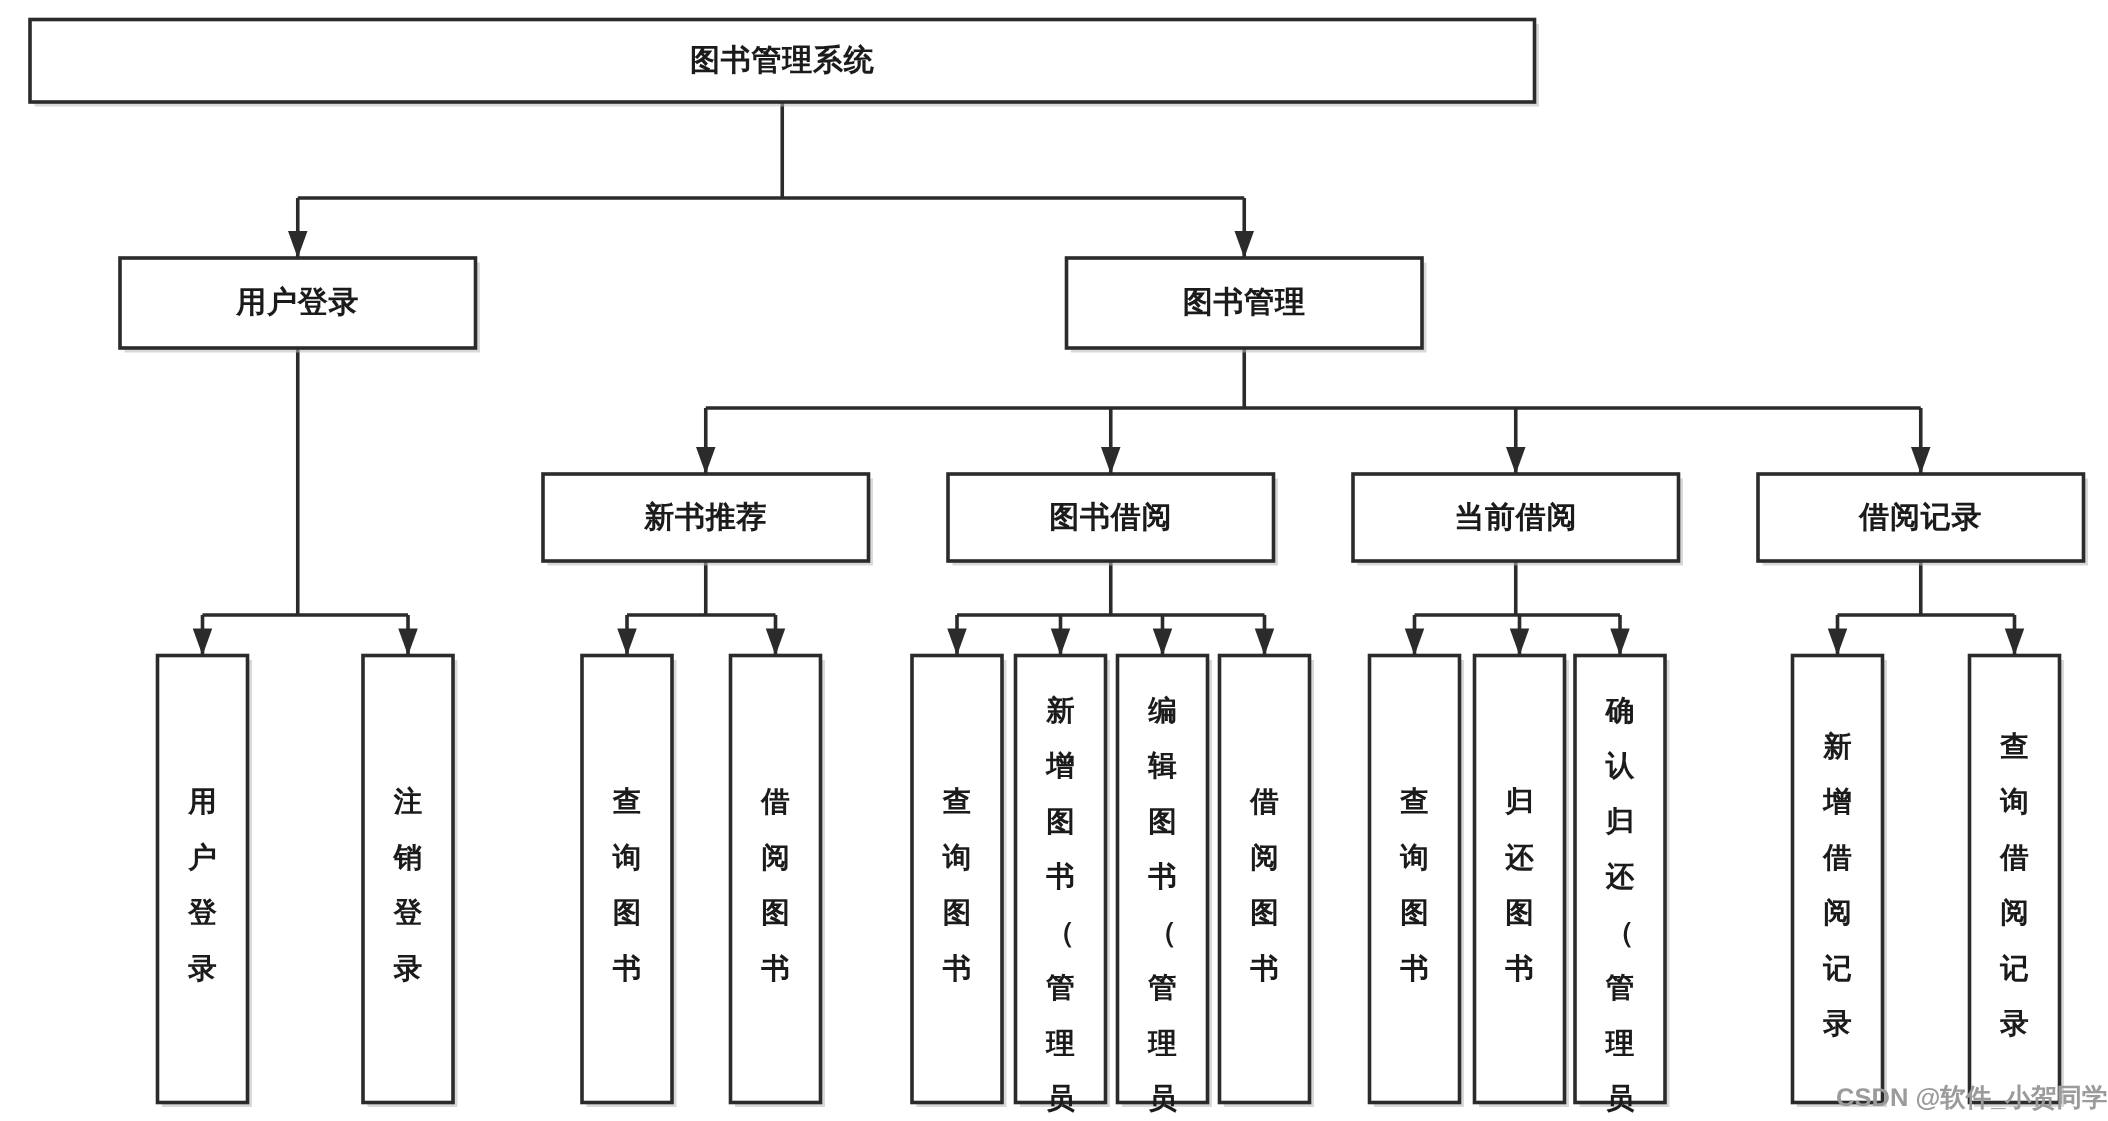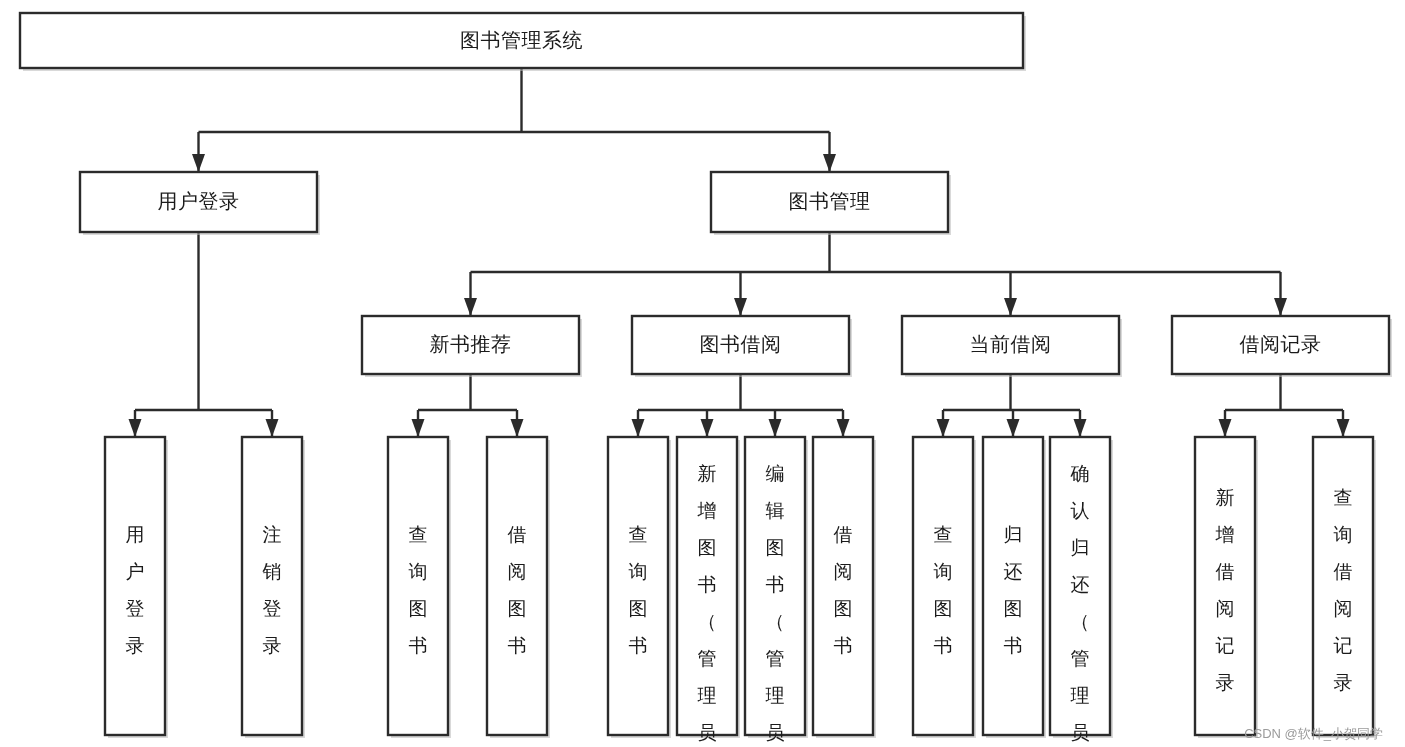--- a/index.html
+++ b/index.html
@@ -12,20 +12,21 @@
     width: 1405px;
     height: 747px;
     font-family: "Liberation Sans", "DejaVu Sans", sans-serif;
     overflow: hidden;
     position: relative;
   }
   #diagram-root {
     position: relative;
     width: 1405px;
     height: 747px;
+    font-weight: bold;
   }
   svg#tree-svg {
     position: absolute;
     left: 0;
     top: 0;
     width: 1405px;
     height: 747px;
     display: block;
   }
   .node-box {
@@ -57,24 +58,24 @@
   }
   .node-label-v {
     font-family: "Liberation Sans", "DejaVu Sans", sans-serif;
     font-size: 19px;
     fill: #1b1b1b;
     text-anchor: middle;
     letter-spacing: 0px;
   }
   .watermark {
     position: absolute;
-    right: 22px;
+    right: 0;
     bottom: 4px;
     font-family: "Liberation Sans", "DejaVu Sans", sans-serif;
-    font-size: 13px;
+    font-size: 17px;
     color: #9b9b9b;
     white-space: nowrap;
     user-select: none;
     pointer-events: none;
     margin-top: 36px;
   }
 </style>
 </head>
 <body>
 

